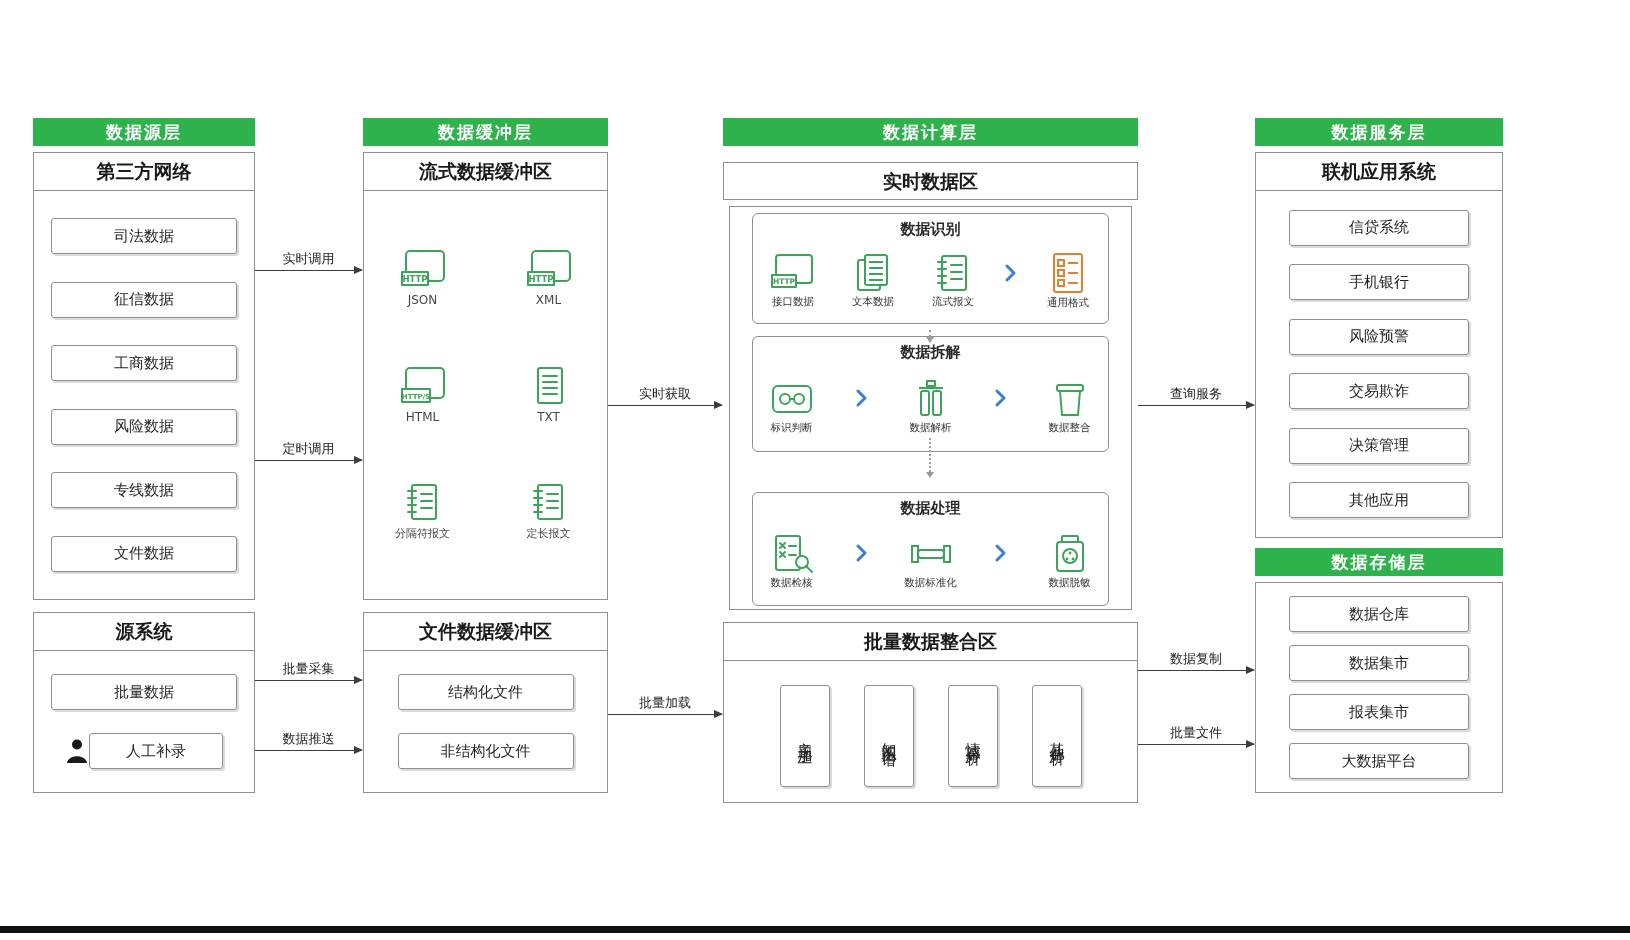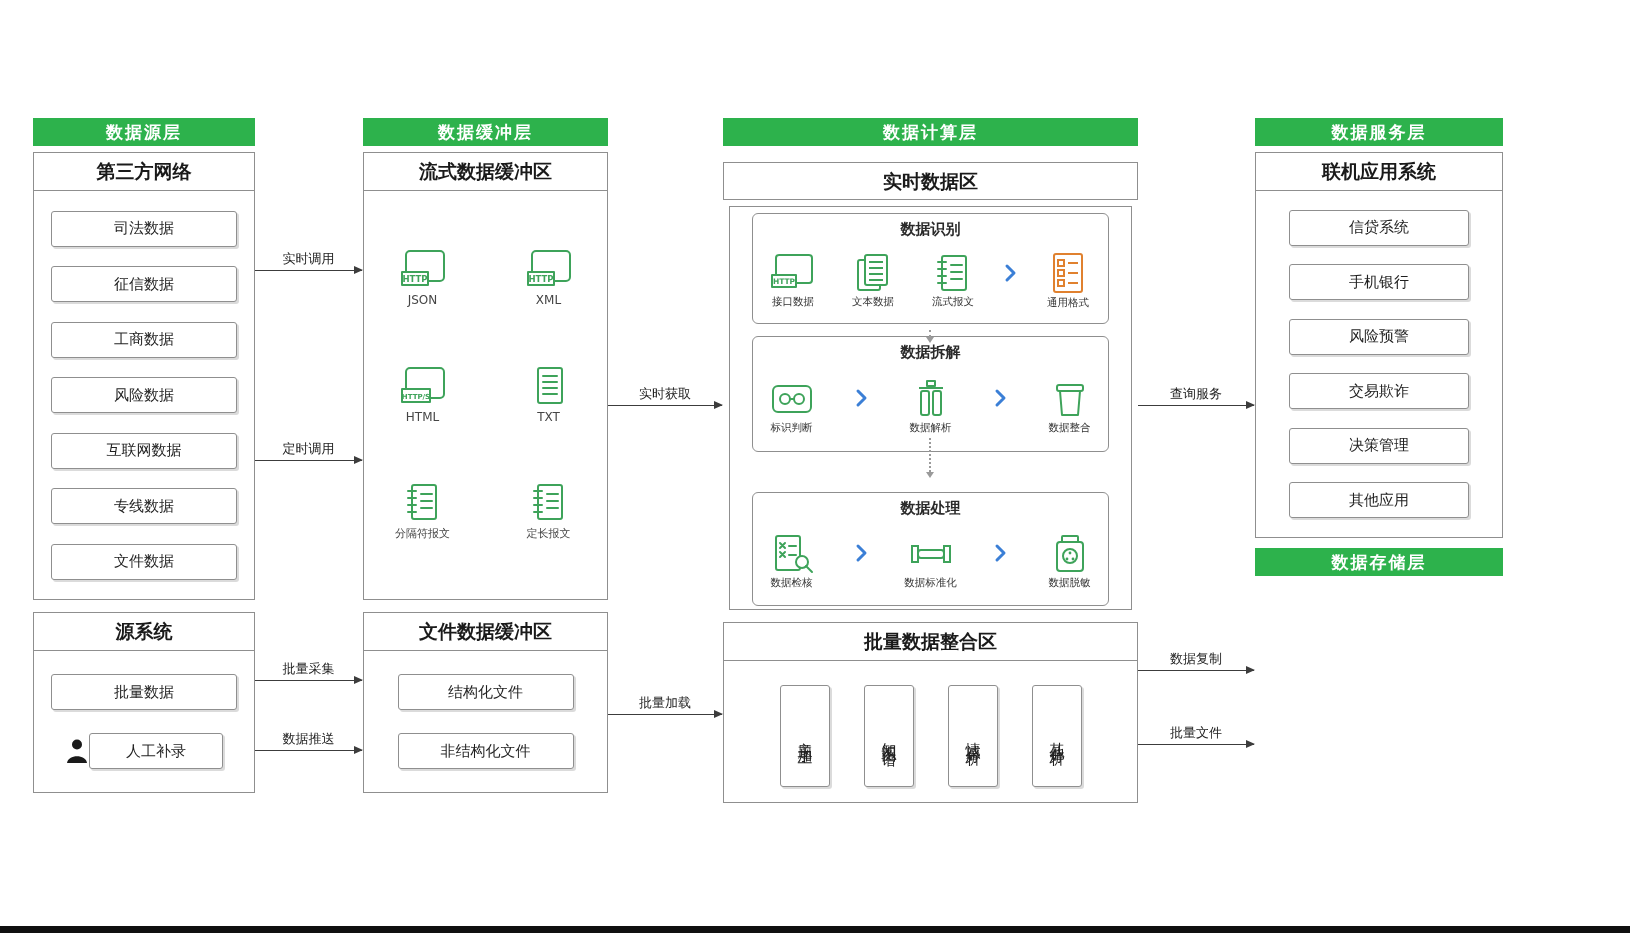--- a/index.html
+++ b/index.html
@@ -60,21 +60,20 @@
   <div class="col" style="left:33px;top:118px;width:222px;">
     <div class="layer-header">数据源层</div>
 
     <div class="sec-panel" style="margin-top:6px;height:448px;">
       <div class="strip-title">第三方网络</div>
       <div class="items-evenly">
         <div class="item">司法数据</div>
         <div class="item">征信数据</div>
         <div class="item">工商数据</div>
         <div class="item">风险数据</div>
-        <div class="item">互联网数据</div>
         <div class="item">专线数据</div>
         <div class="item">文件数据</div>
       </div>
     </div>
 
     <div class="sec-panel" style="margin-top:12px;height:181px;">
       <div class="strip-title">源系统</div>
       <div class="items-evenly">
         <div class="item">批量数据</div>
         <div class="person-row">
@@ -365,20 +364,28 @@
         <div class="item w180">风险预警</div>
         <div class="item w180">交易欺诈</div>
         <div class="item w180">决策管理</div>
         <div class="item w180">其他应用</div>
       </div>
     </div>
   </div>
 
   <div class="col" style="left:1255px;top:548px;width:248px;">
     <div class="layer-header">数据存储层</div>
+    <div class="sec-panel" style="margin-top:6px;height:211px;">
+      <div class="items-evenly">
+        <div class="item w180">数据仓库</div>
+        <div class="item w180">数据集市</div>
+        <div class="item w180">报表集市</div>
+        <div class="item w180">大数据平台</div>
+      </div>
+    </div>
   </div>
 
   <div class="harrow" style="left:255px;top:250px;width:107px;">
     <div class="harrow-label">实时调用</div>
     <div class="harrow-line"></div>
   </div>
   <div class="harrow" style="left:255px;top:440px;width:107px;">
     <div class="harrow-label">定时调用</div>
     <div class="harrow-line"></div>
   </div>

